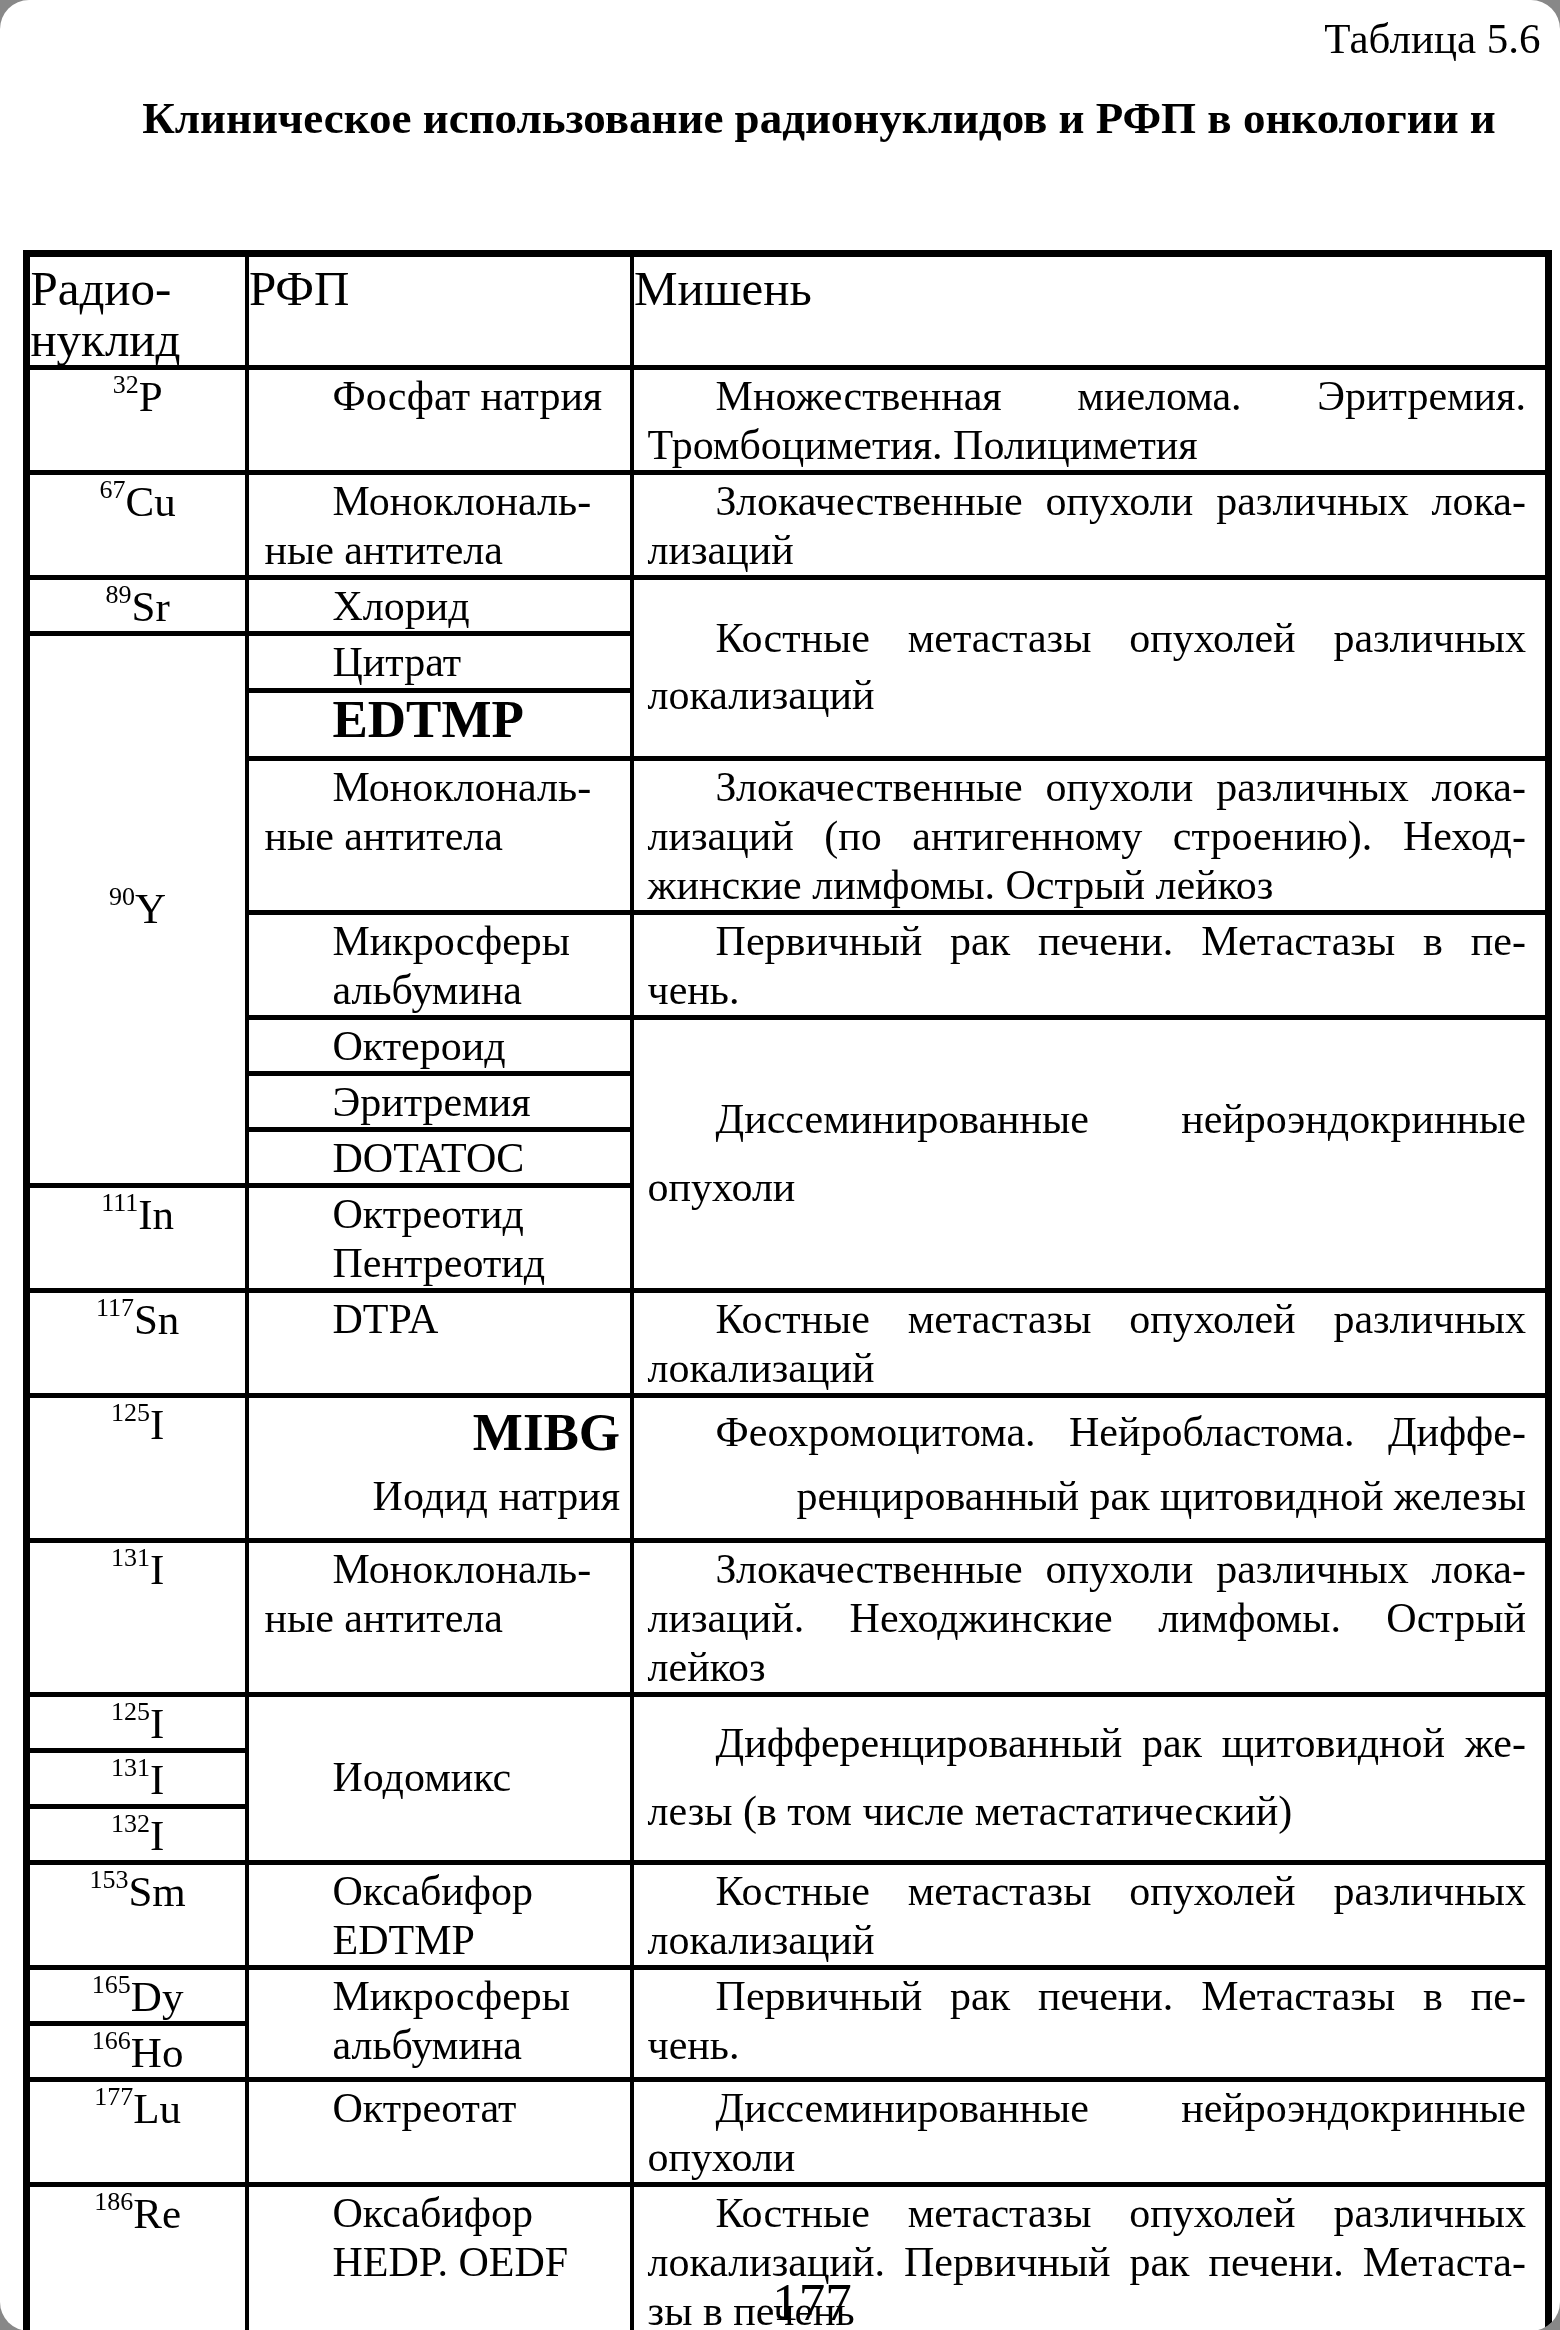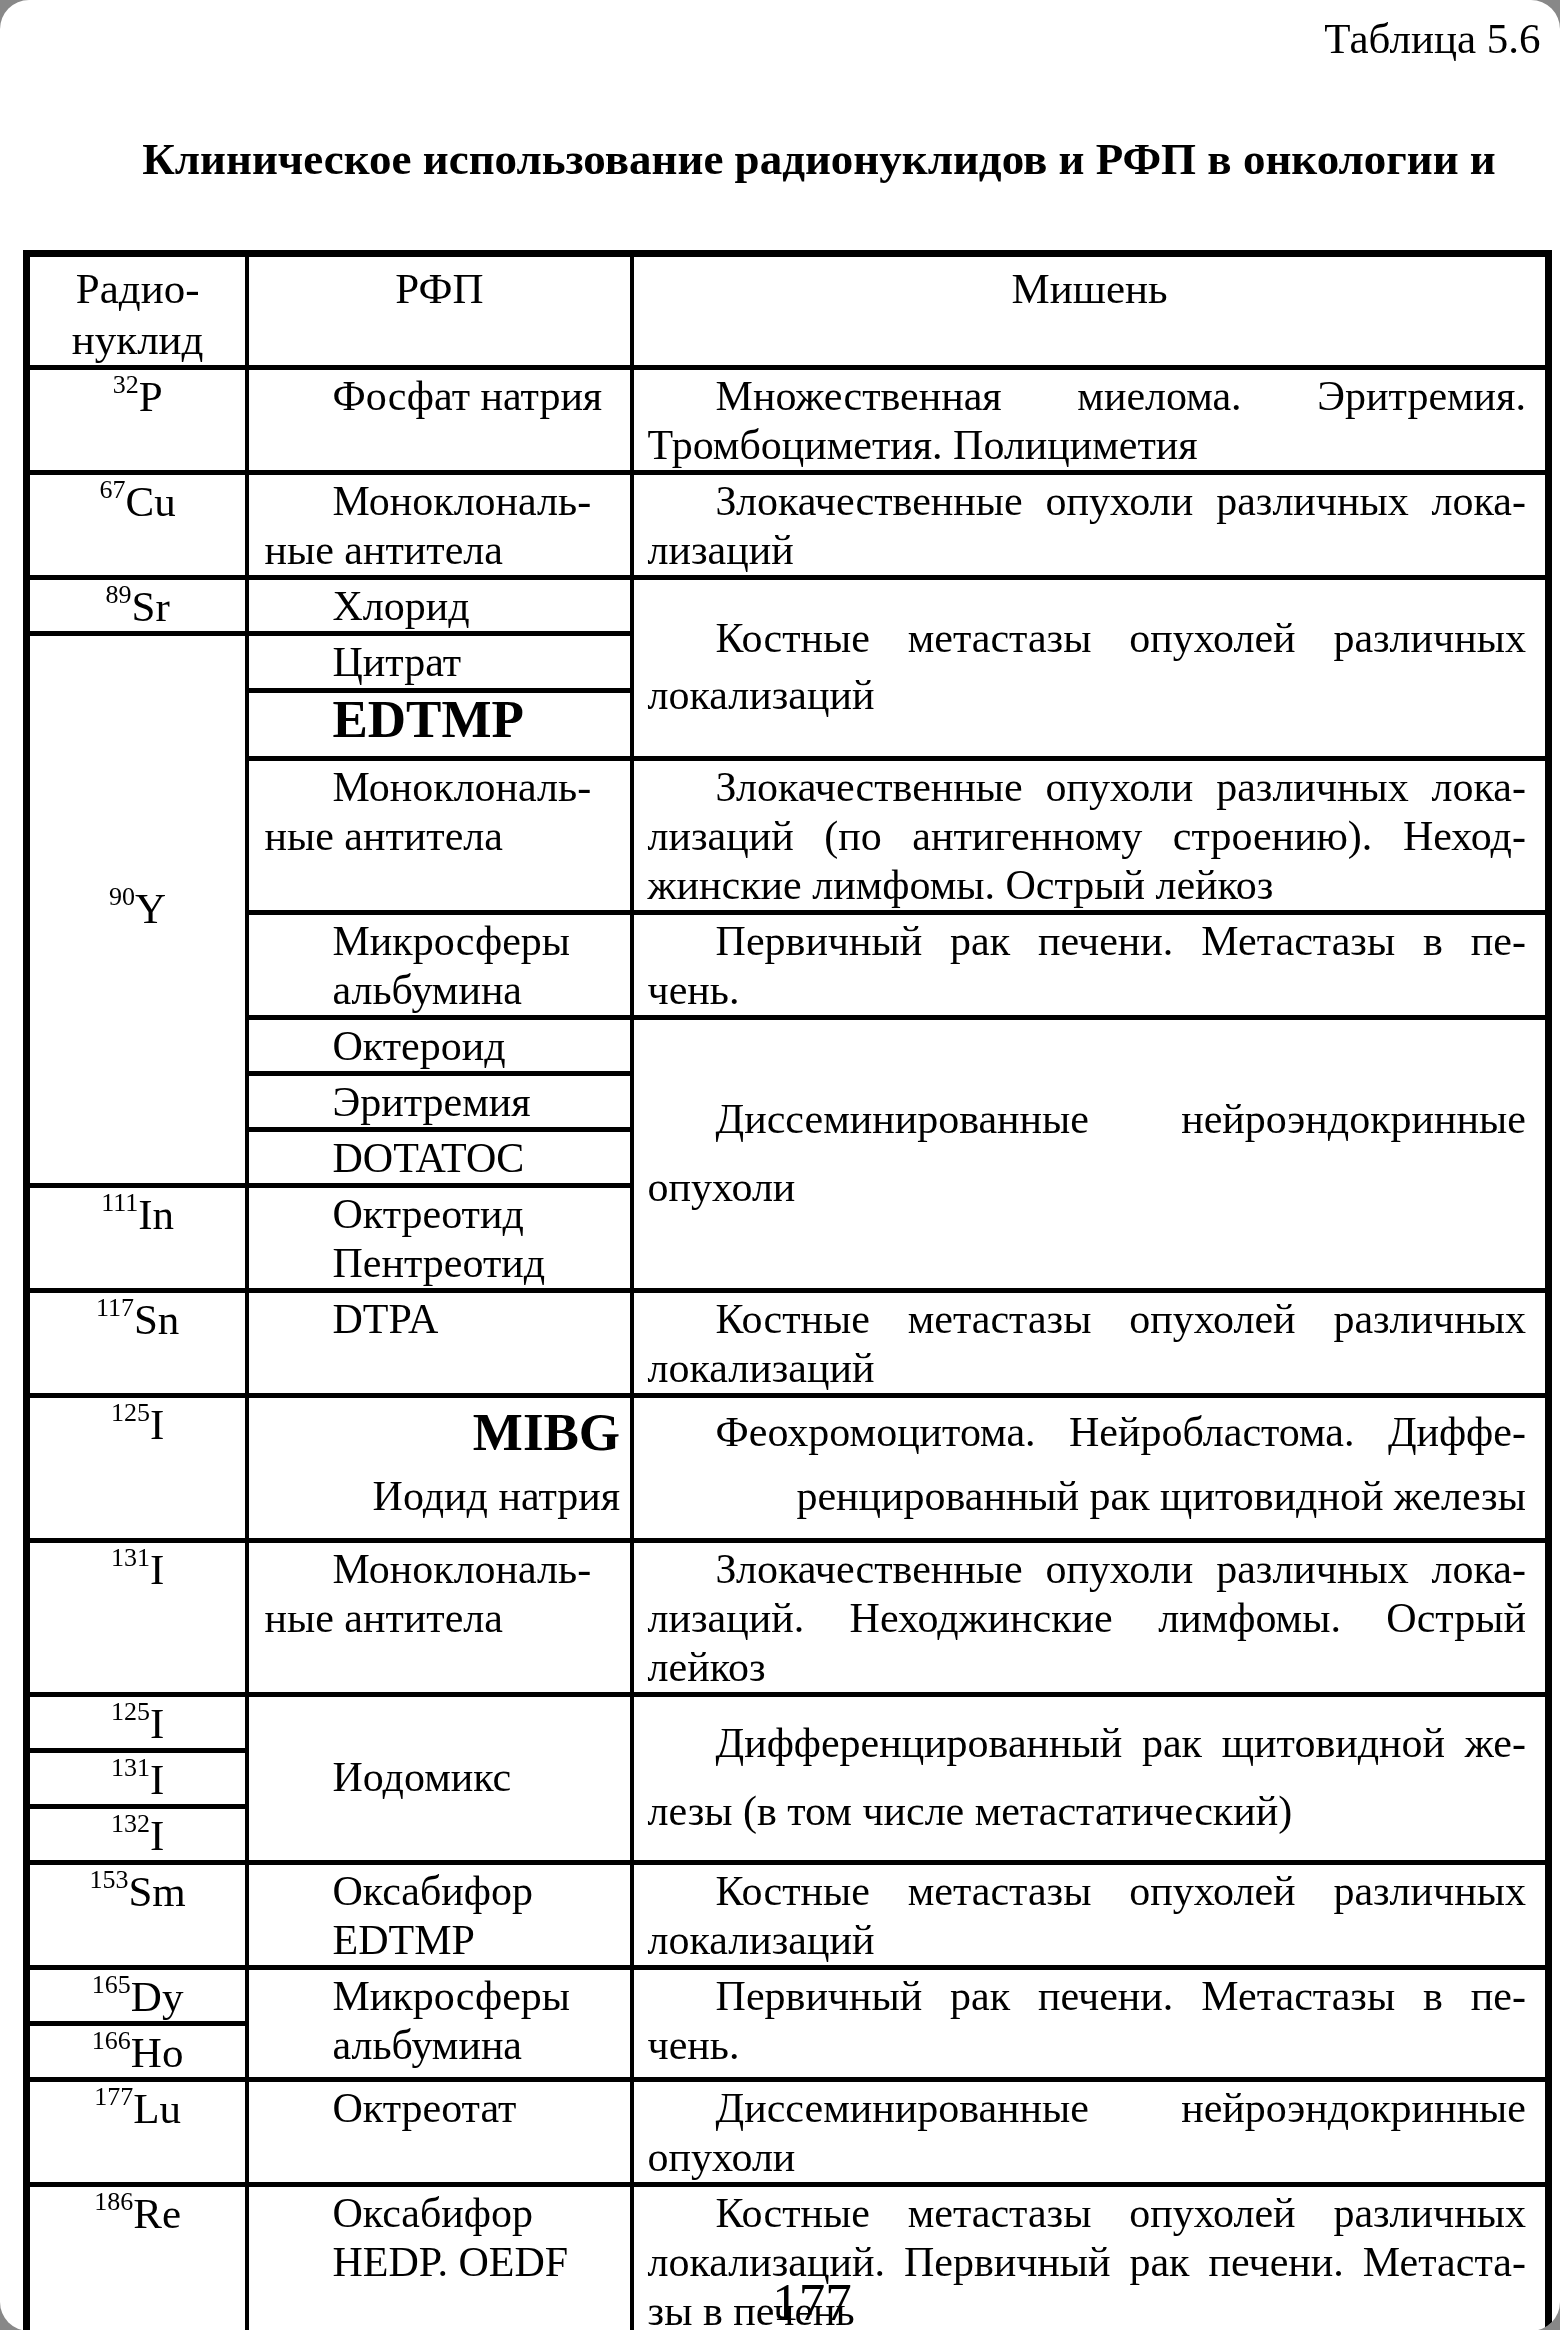--- a/index.html
+++ b/index.html
@@ -5,32 +5,32 @@
   html,body{margin:0;padding:0;background:#888;}
   .page{
     position:relative;width:1560px;height:2331px;background:#ffffff;
     font-family:"Liberation Serif","DejaVu Serif",serif;color:#000;
     overflow:hidden;
     border-radius:29px;
   }
   .tbl-label{position:absolute;top:13.7px;right:19.5px;font-size:43px;}
   .doc-title{
     position:absolute;top:90px;left:117px;width:1404px;
-    text-align:center;font-weight:bold;font-size:45px;line-height:57px;margin-top:41px;
+    text-align:center;font-weight:bold;font-size:45px;line-height:57px;
   }
   table.main{
     position:absolute;left:23.4px;top:250px;width:1522px;
     border-collapse:collapse;table-layout:fixed;
     border:7.8px solid #000;
   }
   td{border:4.9px solid #000;border-top-width:5.9px;border-bottom-width:5.9px;padding:0;overflow:hidden;}
   .c1{text-align:center;vertical-align:top;padding-top:2px;font-size:43px;line-height:49px;}
   .c2{vertical-align:top;text-align:left;padding:2px 9.8px 0 15.6px;font-size:42px;line-height:49px;}
   .c3{vertical-align:top;text-align:left;padding:2px 19.5px 0 13.7px;font-size:42px;line-height:49px;}
-  .hdr{text-align:center;vertical-align:top;padding-top:5.9px;font-size:43px;line-height:51px;}
+  .hdr{vertical-align:top;padding-top:5.9px;font-size:49px;line-height:51px;}
   .mid{vertical-align:middle;padding-top:0;padding-bottom:2px;}
   .ln{display:block;}
   .ind{text-indent:68px;}
   .jst{text-align:justify;text-align-last:justify;}
   .big{font-size:53px;font-weight:bold;}
   .loose .ln{line-height:64px;text-align:right;}
   .lh58 .ln{line-height:57px;}
   .lh70 .ln{line-height:68px;}
   sup.ms{font-size:26px;line-height:0;vertical-align:baseline;position:relative;top:-17.6px;}
   .nuc{white-space:nowrap;}

